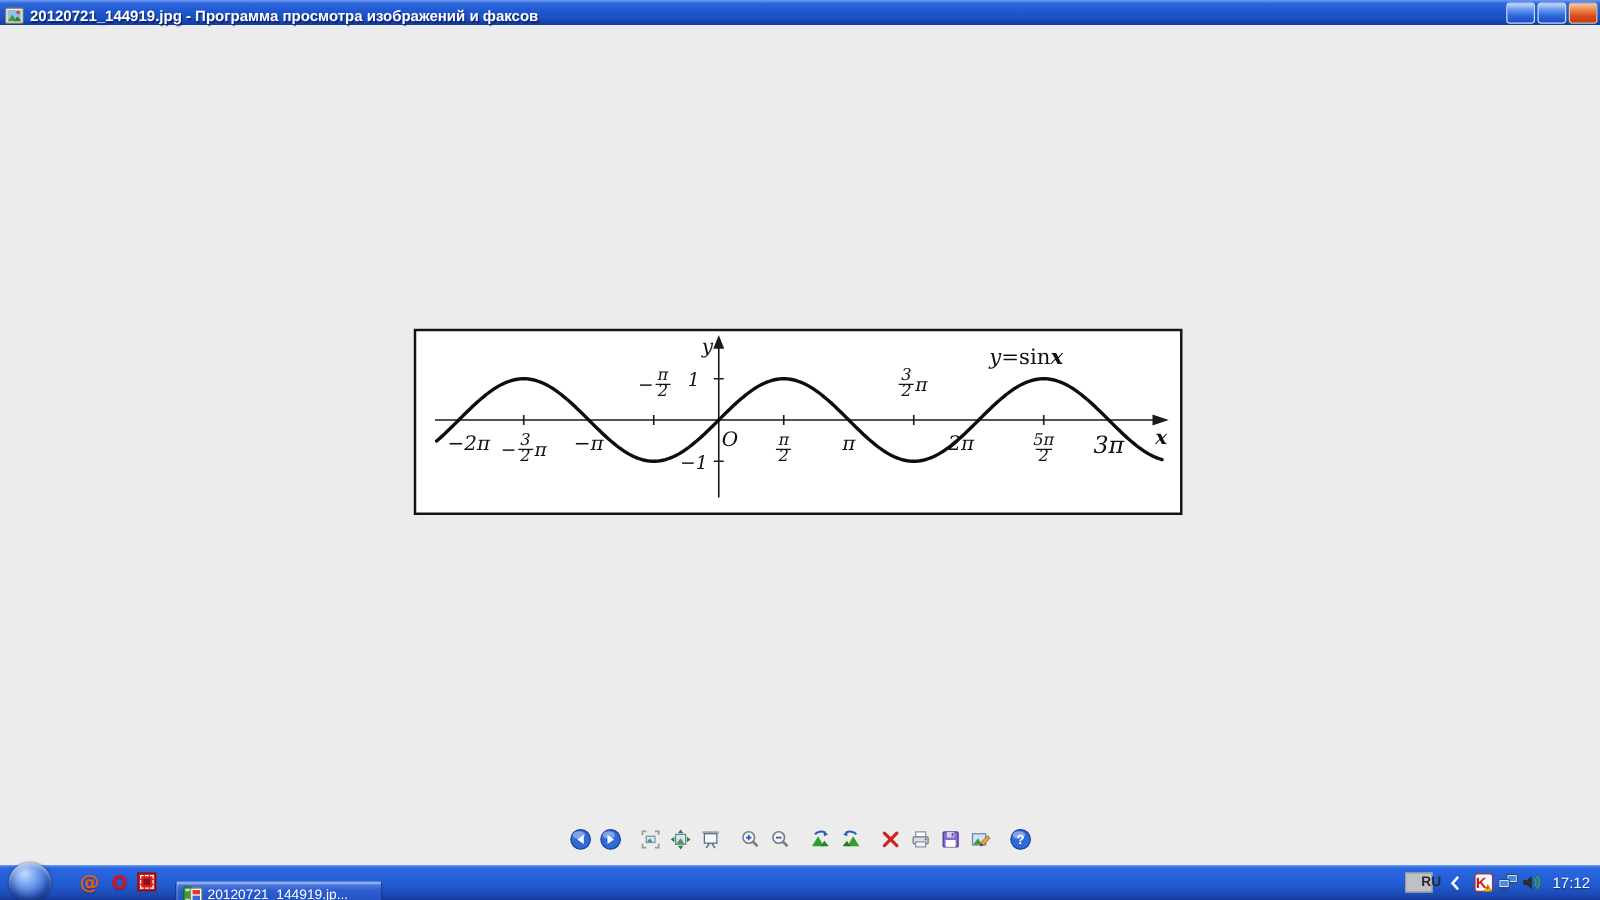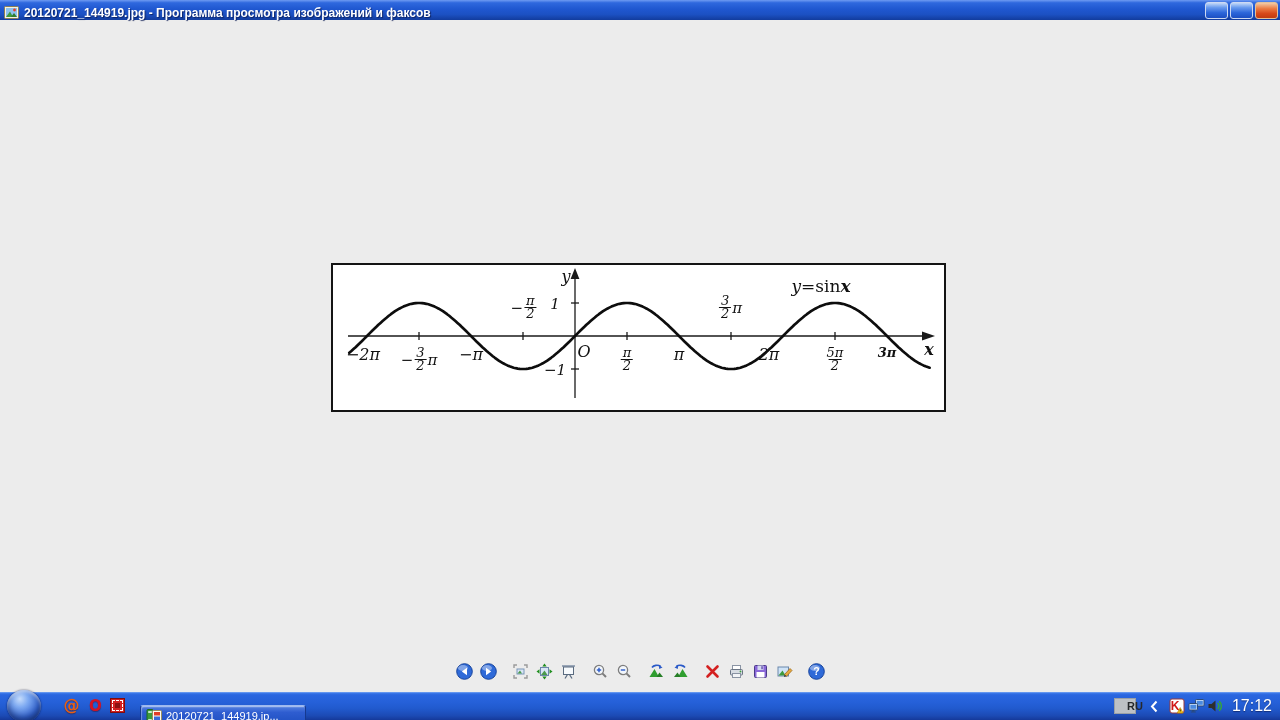--- a/index.html
+++ b/index.html
@@ -26,21 +26,21 @@
   .image-frame svg.graph { position:absolute; left:0; top:0; }
   .axis-letter { position:absolute; transform:translateX(-50%);
     font:italic 16px "DejaVu Serif",serif; color:#111; }
   .axis-letter.bold { font-weight:700; }
   .curve-title { position:absolute; left:488px; top:11px; transform:translateX(-50%);
     font:17px "DejaVu Serif",serif; color:#111; white-space:nowrap; }
   .curve-title .it { font-style:italic; }
   .curve-title .bd { font-style:italic; font-weight:700; }
   .xtick { position:absolute; transform:translateX(-50%); display:flex; align-items:center;
     font:italic 16px "DejaVu Serif",serif; color:#111; white-space:nowrap; }
-  .xtick.big { font-size:13px; font-weight:700; }
+  .xtick.big { font-size:19px; font-weight:400; }
   .frac { display:inline-flex; flex-direction:column; align-items:center; line-height:1; }
   .fnum, .fden { font:italic 13px "DejaVu Serif",serif; padding:0 2px; line-height:12px; }
   .fden { border-top:1.3px solid #111; }
   .pre, .post { font:italic 15px "DejaVu Serif",serif; margin:0 1px; }
   .ylabel { position:absolute; transform:translateX(-50%);
     font:italic 15px "DejaVu Serif",serif; color:#111; }
 
   
   .toolbar { position:absolute; left:456px; top:662px; height:18px; display:flex; align-items:center; }
   .tbtn { width:17px; height:17px; margin-right:7px; display:flex; align-items:center;
@@ -70,21 +70,21 @@
     box-shadow:inset 1px 1px 1px rgba(255,255,255,.35); }
   .task-btn .tb-icon { width:16px; height:16px; margin-right:4px; flex:0 0 auto; }
   .task-btn .tb-label { white-space:nowrap; overflow:hidden; }
   .tray { position:absolute; right:8px; top:0; height:28px; display:flex; align-items:center; }
   .lang-box { width:22px; height:16px; background:#bdc1c5; border:1px solid #9aa0a6;
     color:#26292c; font:bold 11px "Liberation Sans",sans-serif; display:flex;
     align-items:center; justify-content:center; margin-right:14px;padding-left:20px; }
   .chevron { margin-right:10px; display:flex; align-items:center; }
   .tray-icon { width:17px; height:17px; margin-right:2px; display:flex;
     align-items:center; justify-content:center; }
-  .clock { color:#fff; font-size:16px; margin-left:6px; text-shadow:0 1px 1px rgba(0,10,50,.5);text-align:center; }
+  .clock { color:#fff; font-size:12px; margin-left:6px; text-shadow:0 1px 1px rgba(0,10,50,.5);text-align:center; }
 </style>
 </head>
 <body>
 
 <div class="screen">
 
   <div class="titlebar">
     <svg class="title-icon" viewBox="0 0 15 15">
       <rect x="0.5" y="1.5" width="14" height="12" rx="1" fill="#f5f2e2" stroke="#8a7f55"></rect>
       <rect x="2" y="3" width="11" height="9" fill="#8ec3ef"></rect>
@@ -119,21 +119,21 @@
         </g>
       <path id="sine-path" d="M16.3 87.8 L18.4 86.0 L20.5 84.1 L22.6 82.2 L24.6 80.2 L26.7 78.2 L28.8 76.2 L30.9 74.1 L33.0 72.0 L35.0 70.0 L37.1 67.9 L39.2 65.8 L41.3 63.8 L43.4 61.8 L45.4 59.8 L47.5 57.9 L49.6 56.0 L51.7 54.2 L53.8 52.5 L55.8 50.8 L57.9 49.2 L60.0 47.7 L62.1 46.2 L64.2 44.9 L66.2 43.7 L68.3 42.6 L70.4 41.6 L72.5 40.7 L74.6 40.0 L76.6 39.3 L78.7 38.8 L80.8 38.4 L82.9 38.1 L85.0 38.0 L87.0 38.0 L89.1 38.1 L91.2 38.4 L93.3 38.8 L95.4 39.3 L97.4 40.0 L99.5 40.7 L101.6 41.6 L103.7 42.6 L105.8 43.7 L107.8 44.9 L109.9 46.2 L112.0 47.7 L114.1 49.2 L116.2 50.8 L118.2 52.5 L120.3 54.2 L122.4 56.0 L124.5 57.9 L126.6 59.8 L128.6 61.8 L130.7 63.8 L132.8 65.8 L134.9 67.9 L137.0 70.0 L139.0 72.0 L141.1 74.1 L143.2 76.2 L145.3 78.2 L147.4 80.2 L149.4 82.2 L151.5 84.1 L153.6 86.0 L155.7 87.8 L157.8 89.5 L159.8 91.2 L161.9 92.8 L164.0 94.3 L166.1 95.8 L168.2 97.1 L170.2 98.3 L172.3 99.4 L174.4 100.4 L176.5 101.3 L178.6 102.0 L180.6 102.7 L182.7 103.2 L184.8 103.6 L186.9 103.9 L189.0 104.0 L191.0 104.0 L193.1 103.9 L195.2 103.6 L197.3 103.2 L199.4 102.7 L201.4 102.0 L203.5 101.3 L205.6 100.4 L207.7 99.4 L209.8 98.3 L211.8 97.1 L213.9 95.8 L216.0 94.3 L218.1 92.8 L220.2 91.2 L222.2 89.5 L224.3 87.8 L226.4 86.0 L228.5 84.1 L230.6 82.2 L232.6 80.2 L234.7 78.2 L236.8 76.2 L238.9 74.1 L241.0 72.0 L243.0 70.0 L245.1 67.9 L247.2 65.8 L249.3 63.8 L251.4 61.8 L253.4 59.8 L255.5 57.9 L257.6 56.0 L259.7 54.2 L261.8 52.5 L263.8 50.8 L265.9 49.2 L268.0 47.7 L270.1 46.2 L272.2 44.9 L274.2 43.7 L276.3 42.6 L278.4 41.6 L280.5 40.7 L282.6 40.0 L284.6 39.3 L286.7 38.8 L288.8 38.4 L290.9 38.1 L293.0 38.0 L295.0 38.0 L297.1 38.1 L299.2 38.4 L301.3 38.8 L303.4 39.3 L305.4 40.0 L307.5 40.7 L309.6 41.6 L311.7 42.6 L313.8 43.7 L315.8 44.9 L317.9 46.2 L320.0 47.7 L322.1 49.2 L324.2 50.8 L326.2 52.5 L328.3 54.2 L330.4 56.0 L332.5 57.9 L334.6 59.8 L336.6 61.8 L338.7 63.8 L340.8 65.8 L342.9 67.9 L345.0 70.0 L347.0 72.0 L349.1 74.1 L351.2 76.2 L353.3 78.2 L355.4 80.2 L357.4 82.2 L359.5 84.1 L361.6 86.0 L363.7 87.8 L365.8 89.5 L367.8 91.2 L369.9 92.8 L372.0 94.3 L374.1 95.8 L376.2 97.1 L378.2 98.3 L380.3 99.4 L382.4 100.4 L384.5 101.3 L386.6 102.0 L388.6 102.7 L390.7 103.2 L392.8 103.6 L394.9 103.9 L397.0 104.0 L399.0 104.0 L401.1 103.9 L403.2 103.6 L405.3 103.2 L407.4 102.7 L409.4 102.0 L411.5 101.3 L413.6 100.4 L415.7 99.4 L417.8 98.3 L419.8 97.1 L421.9 95.8 L424.0 94.3 L426.1 92.8 L428.2 91.2 L430.2 89.5 L432.3 87.8 L434.4 86.0 L436.5 84.1 L438.6 82.2 L440.6 80.2 L442.7 78.2 L444.8 76.2 L446.9 74.1 L449.0 72.0 L451.0 70.0 L453.1 67.9 L455.2 65.8 L457.3 63.8 L459.4 61.8 L461.4 59.8 L463.5 57.9 L465.6 56.0 L467.7 54.2 L469.8 52.5 L471.8 50.8 L473.9 49.2 L476.0 47.7 L478.1 46.2 L480.2 44.9 L482.2 43.7 L484.3 42.6 L486.4 41.6 L488.5 40.7 L490.6 40.0 L492.6 39.3 L494.7 38.8 L496.8 38.4 L498.9 38.1 L501.0 38.0 L503.0 38.0 L505.1 38.1 L507.2 38.4 L509.3 38.8 L511.4 39.3 L513.4 40.0 L515.5 40.7 L517.6 41.6 L519.7 42.6 L521.8 43.7 L523.8 44.9 L525.9 46.2 L528.0 47.7 L530.1 49.2 L532.2 50.8 L534.2 52.5 L536.3 54.2 L538.4 56.0 L540.5 57.9 L542.6 59.8 L544.6 61.8 L546.7 63.8 L548.8 65.8 L550.9 67.9 L553.0 70.0 L555.0 72.0 L557.1 74.1 L559.2 76.2 L561.3 78.2 L563.4 80.2 L565.4 82.2 L567.5 84.1 L569.6 86.0 L571.7 87.8 L573.8 89.5 L575.8 91.2 L577.9 92.8 L580.0 94.3 L582.1 95.8 L584.2 97.1 L586.2 98.3 L588.3 99.4 L590.4 100.4 L592.5 101.3 L594.6 102.0 L596.6 102.7" fill="none" stroke="#0d0d0d" stroke-width="2.7" stroke-linecap="round" stroke-linejoin="round"></path>
     </svg>
     <div id="graph-labels">
       <div class="axis-letter" style="left:233px; top:2px;">y</div>
       <div class="axis-letter bold" style="left:596px; top:75px;">x</div>
       <div class="axis-letter" style="left:251px; top:77px;">O</div>
       <div class="curve-title">
         <span class="it">y</span><span>=sin</span><span class="bd">x</span>
       </div>
-    <div class="xtick" style="left: 30px; top: 80px;">−2π</div>
+    <div class="xtick" style="left: 42px; top: 80px;">−2π</div>
         <div class="xtick" style="left: 86px; top: 82px;">
           <span class="pre">−</span>
           <span class="frac">
             <span class="fnum">3</span>
             <span class="fden">2</span>
           </span>
           <span class="post">π</span>
         </div>
         <div class="xtick" style="left: 138px; top: 80px;">−π</div>
         <div class="xtick above" style="left: 190px; top: 30px;">

